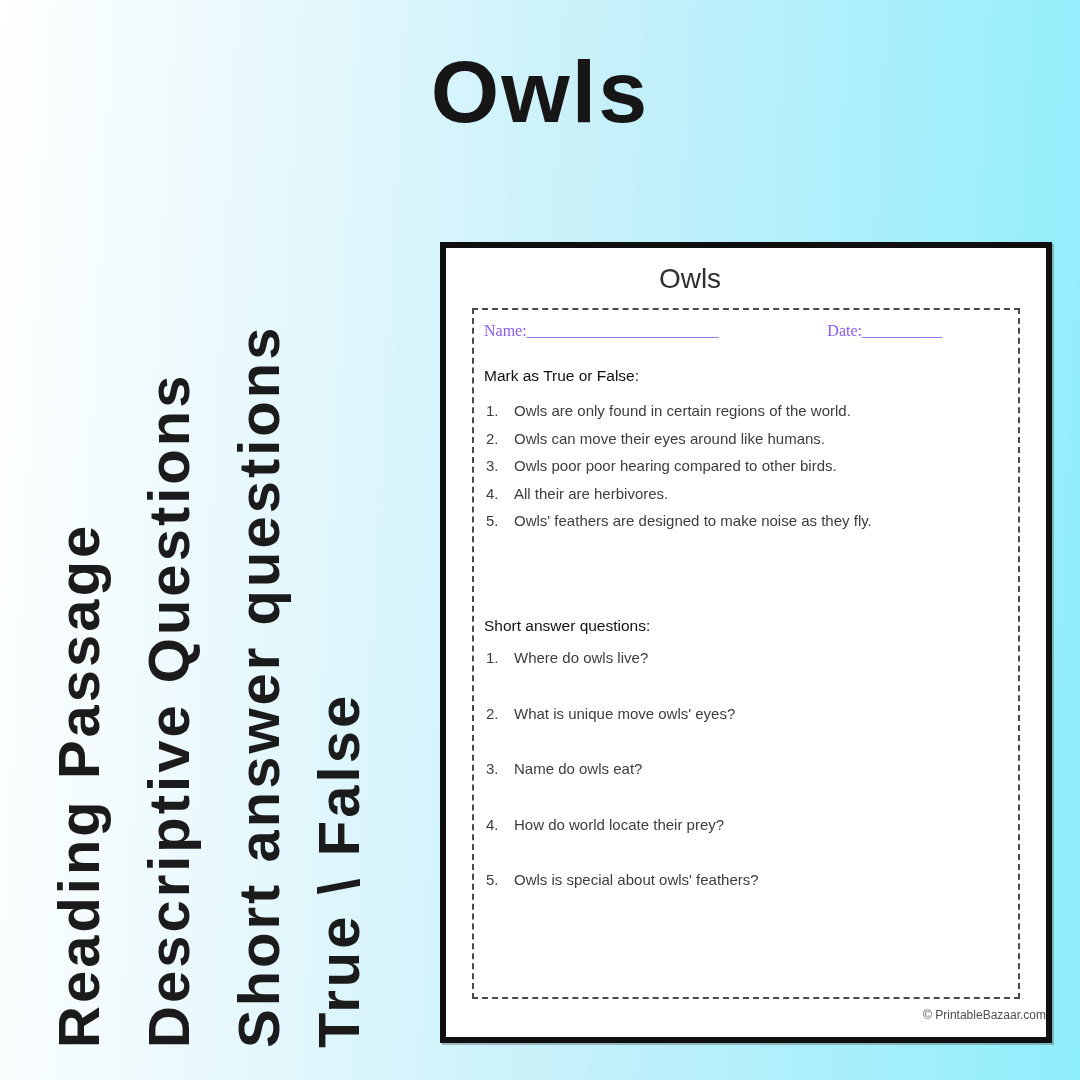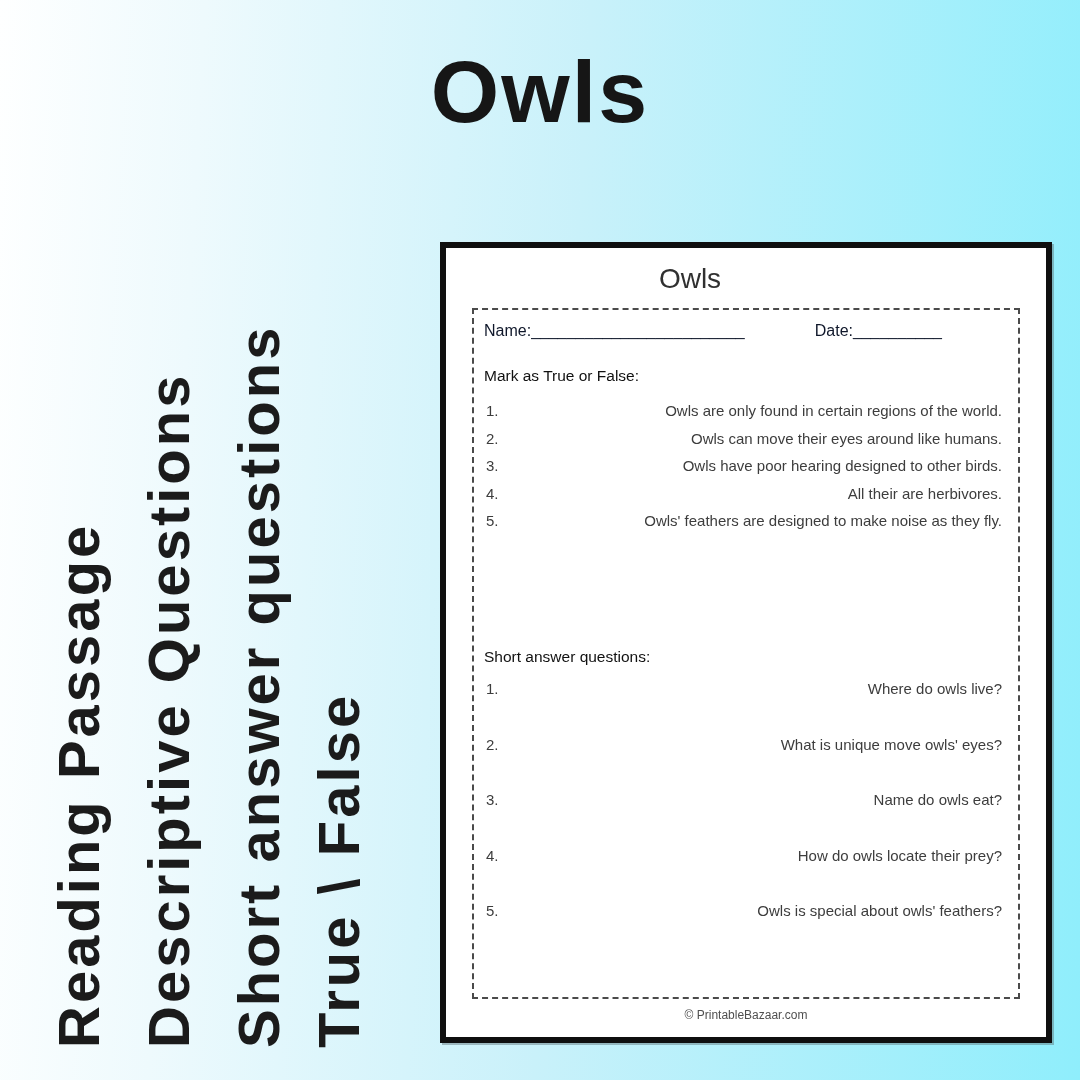--- a/index.html
+++ b/index.html
@@ -78,59 +78,60 @@
     height: 691px;
     box-sizing: border-box;
     border: 2px dashed #4a4a4a;
     padding: 12px 16px 0 10px;
   }
 
   .name-row {
     display: flex;
     align-items: baseline;
     font-size: 16px;
-    color: #0f172a;
+    color: #8b5cf6;
     height: 22px;
+    font-family: Liberation Serif, serif;
   }
   .name-field { white-space: nowrap; }
   .date-field { margin-left: auto; margin-right: 60px; white-space: nowrap; text-align: center; }
 
   .section-heading {
     margin-top: 22px;
     font-size: 15.5px;
     line-height: 19px;
     font-weight: normal;
     color: #111111;
   }
 
   .q-list { margin: 0; padding: 0; list-style: none; }
   .tf-list { margin-top: 16px; }
   .tf-list li { margin-bottom: 8.5px; }
-  .sa-heading { margin-top: 117px; }
+  .sa-heading { margin-top: 86px; }
   .sa-list { margin-top: 13px; }
   .sa-list li { margin-bottom: 36.5px; }
 
   .q-list li {
     font-size: 15px;
     line-height: 19px;
     color: #3d3d3d;
     display: flex;
   }
   .q-num {
     flex: 0 0 28px;
     padding-left: 2px;
   }
-  .q-text { flex: 1; text-align: right; }
+  .q-text { flex: 1; }
 
   .page-footer {
     position: absolute;
     top: 760px;
     left: 0;
     width: 600px;
-    text-align: center;
+    text-align: right;
     font-size: 12px;
     color: #4f4f4f;
   }
 </style>
 </head>
 <body>
 
 <div class="canvas">
 
   <div class="main-heading">Owls</div>
@@ -157,21 +158,21 @@
         <li>
           <span class="q-num">1.</span>
           <span class="q-text">Owls are only found in certain regions of the world.</span>
         </li>
         <li>
           <span class="q-num">2.</span>
           <span class="q-text">Owls can move their eyes around like humans.</span>
         </li>
         <li>
           <span class="q-num">3.</span>
-          <span class="q-text">Owls have poor hearing designed to other birds.</span>
+          <span class="q-text">Owls poor poor hearing compared to other birds.</span>
         </li>
         <li>
           <span class="q-num">4.</span>
           <span class="q-text">All their are herbivores.</span>
         </li>
         <li>
           <span class="q-num">5.</span>
           <span class="q-text">Owls' feathers are designed to make noise as they fly.</span>
         </li>
       </ol>
@@ -186,21 +187,21 @@
         <li>
           <span class="q-num">2.</span>
           <span class="q-text">What is unique move owls' eyes?</span>
         </li>
         <li>
           <span class="q-num">3.</span>
           <span class="q-text">Name do owls eat?</span>
         </li>
         <li>
           <span class="q-num">4.</span>
-          <span class="q-text">How do owls locate their prey?</span>
+          <span class="q-text">How do world locate their prey?</span>
         </li>
         <li>
           <span class="q-num">5.</span>
           <span class="q-text">Owls is special about owls' feathers?</span>
         </li>
       </ol>
 
     </div>
 
     <div class="page-footer">© PrintableBazaar.com</div>

